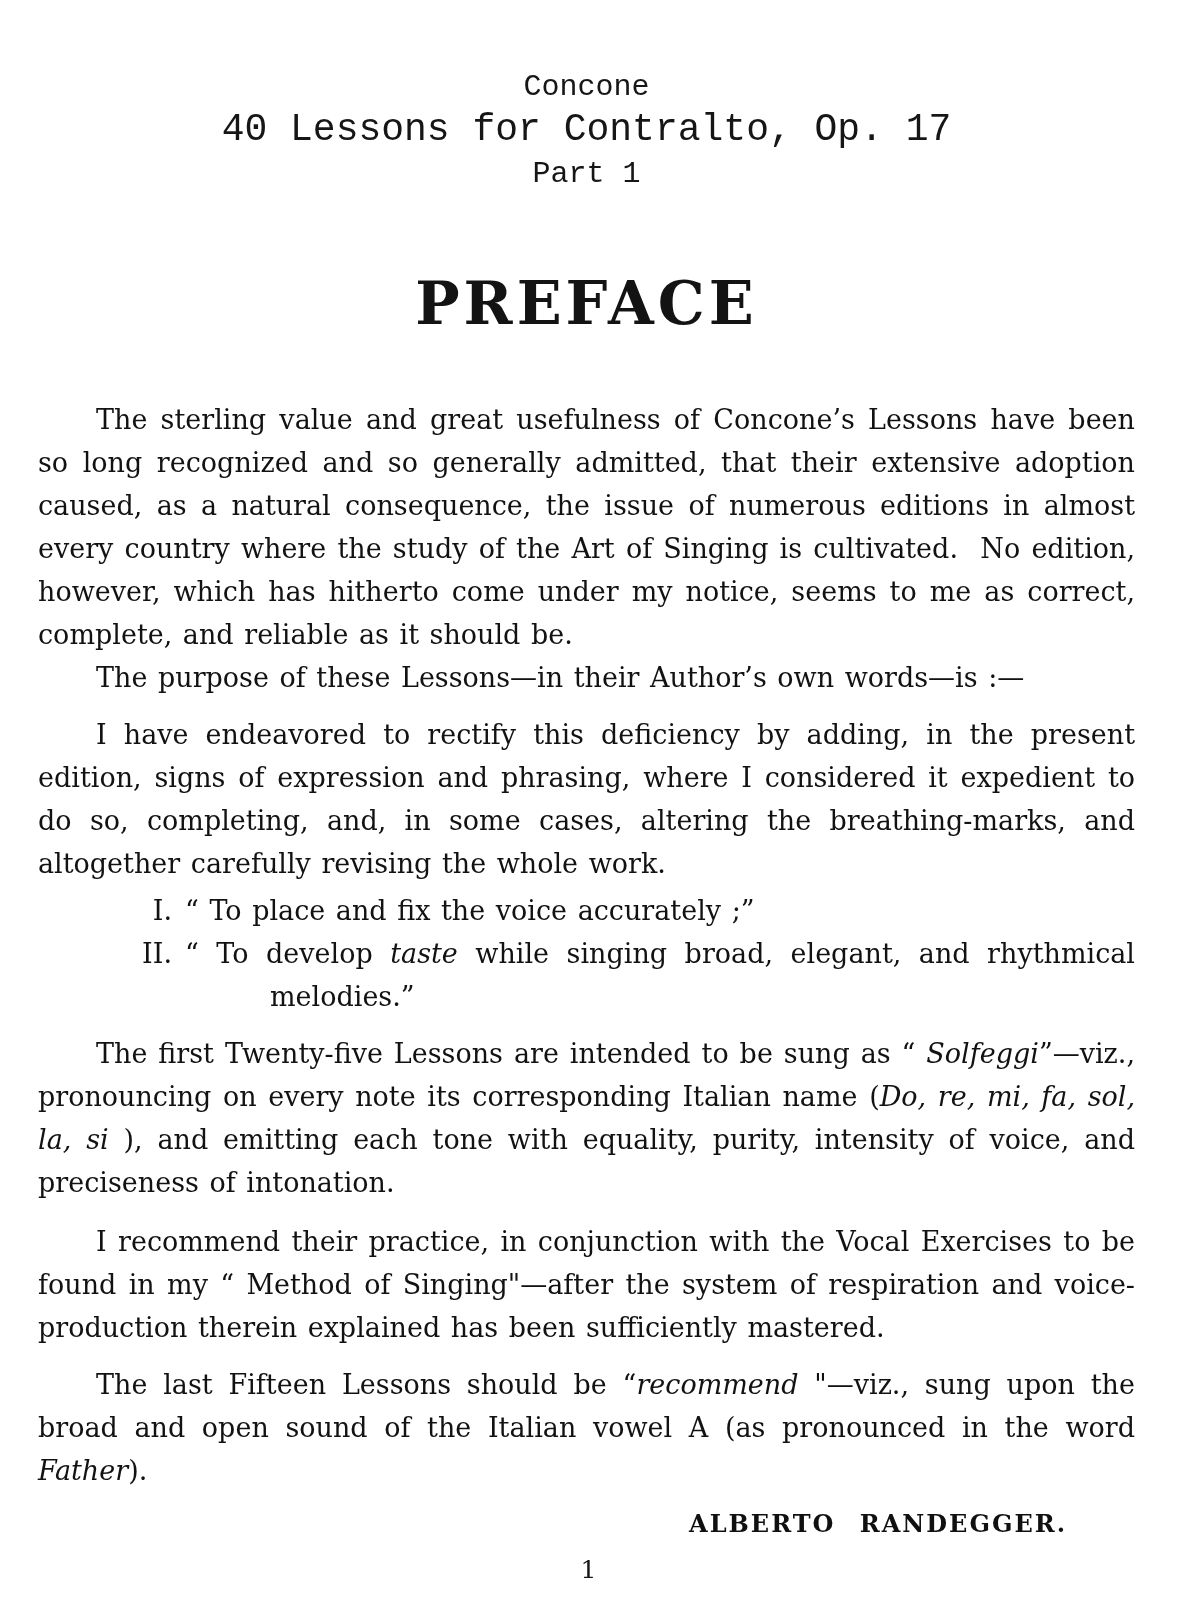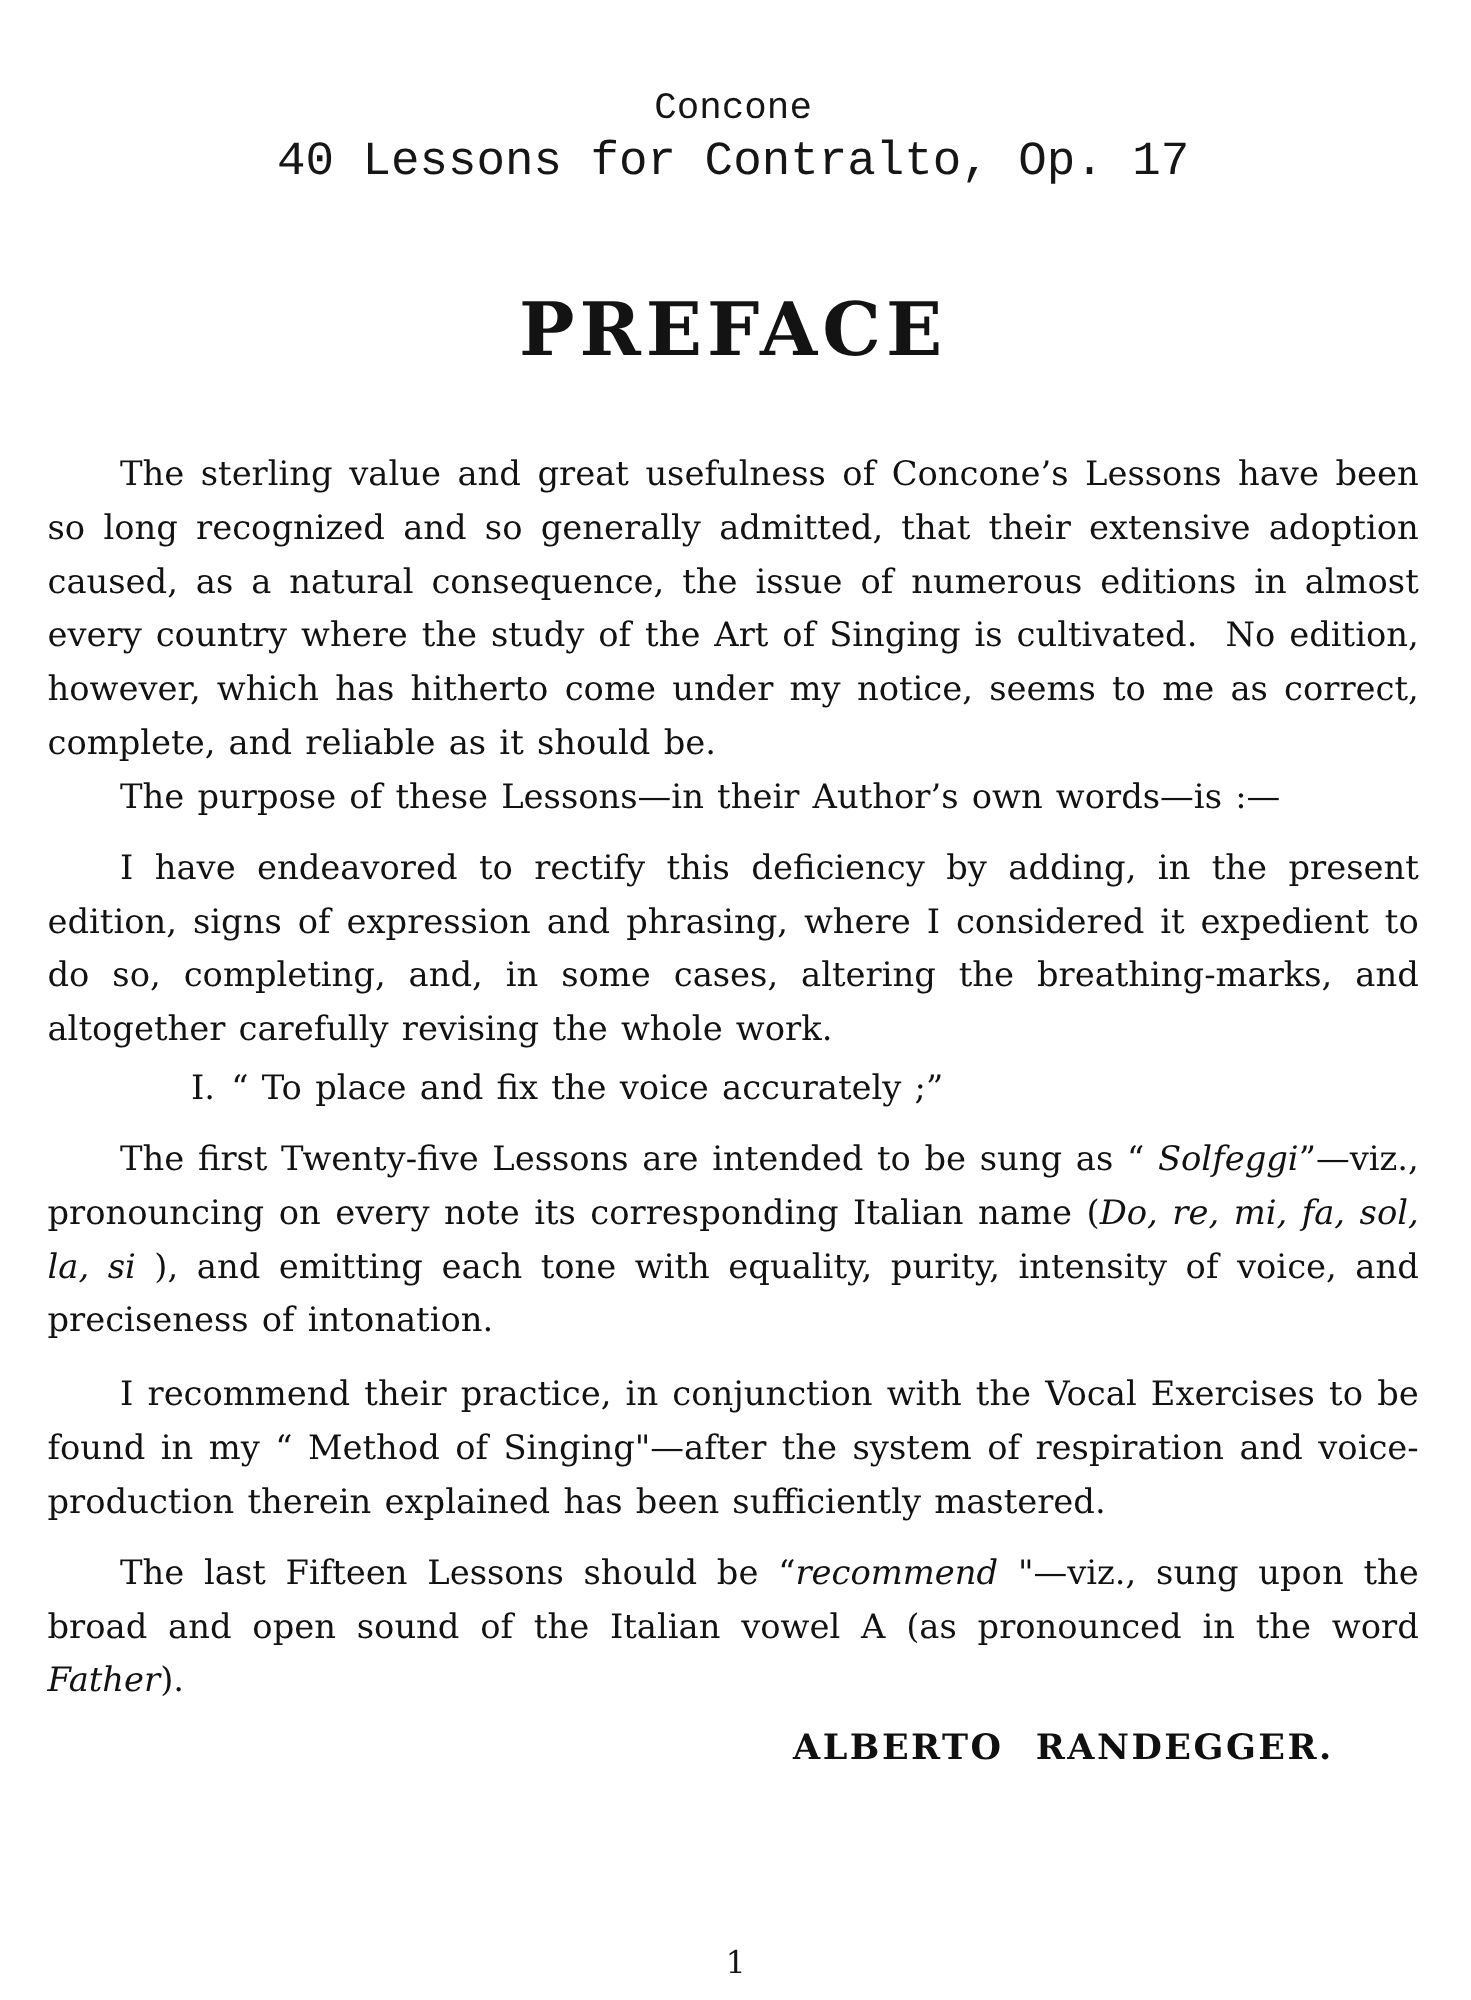--- a/index.html
+++ b/index.html
@@ -61,21 +61,21 @@
     padding-left: 85px;
     text-indent: -85px;
     text-align: justify;
   }
   em { font-style: italic; }
   .signature {
     margin-top: 12px;
     padding-right: 68px;
     text-align: right;
     font-weight: bold;
-    font-size: 28px;
+    font-size: 24px;
     line-height: 40px;
     letter-spacing: 2px;
     word-spacing: 14px;
     color: #101010;
   }
   .page-number {
     position: absolute;
     left: 0; right: 0;
     bottom: 16px;
     text-align: center;
@@ -85,36 +85,41 @@
   }
 </style>
 </head>
 <body>
 
 <div class="page">
 
   <header class="page-header">
     <div class="header-series">Concone</div>
     <div class="header-worktitle">40 Lessons for Contralto, Op. 17</div>
+    <div class="header-part">Part 1</div>
   </header>
 
   <h1 class="preface-title">PREFACE</h1>
 
   <main class="body-text">
 
     <p class="para indent"><span>The sterling value and great usefulness of Concone’s Lessons have been so long recognized and so generally admitted, that their extensive adoption caused, as a natural consequence, the issue of numerous editions in almost every country where the study of the Art of Singing is cultivated.&nbsp; No edition, however, which has hitherto come under my notice, seems to me as correct, complete, and reliable as it should be.</span></p>
 
     <p class="para indent"><span>The purpose of these Lessons—in their Author’s own words—is :—</span></p>
 
     <p class="para indent gap"><span>I have endeavored to rectify this deficiency by adding, in the present edition, signs of expression and phrasing, where I considered it expedient to do so, completing, and, in some cases, altering the breathing-marks, and altogether carefully revising the whole work.</span></p>
 
     <ol class="purpose-list">
       <li class="purpose-item">
         <span class="numeral">I.</span>
         <span class="li-text"><span>“ To place and fix the voice accurately ;”</span></span>
+      </li>
+      <li class="purpose-item">
+        <span class="numeral">II.</span>
+        <span class="li-text"><span>“ To develop </span><em>taste</em><span> while singing broad, elegant, and rhythmical melodies.”</span></span>
       </li>
     </ol>
 
     <p class="para indent gap"><span>The first Twenty-five Lessons are intended to be sung as “ </span><em>Solfeggi</em><span>”—viz., pronouncing on every note its corresponding Italian name (</span><em>Do, re, mi, fa, sol, la, si</em><span> ), and emitting each tone with equality, purity, intensity of voice, and preciseness of intonation.</span></p>
 
     <p class="para indent gap" style="margin-top:16px"><span>I recommend their practice, in conjunction with the Vocal Exercises to be found in my “ Method of Singing"—after the system of respiration and voice-production therein explained has been sufficiently mastered.</span></p>
 
     <p class="para indent gap"><span>The last Fifteen Lessons should be “</span><em>recommend</em><span> "—viz., sung upon the broad and open sound of the Italian vowel A (as pronounced in the word </span><em>Father</em><span>).</span></p>
 
     <div class="signature">ALBERTO RANDEGGER.</div>

